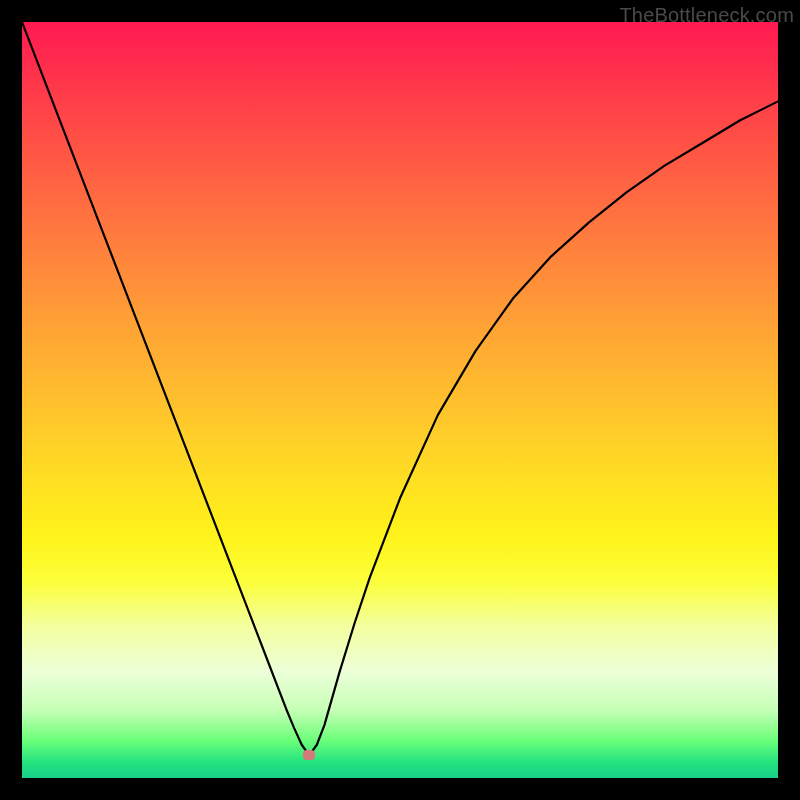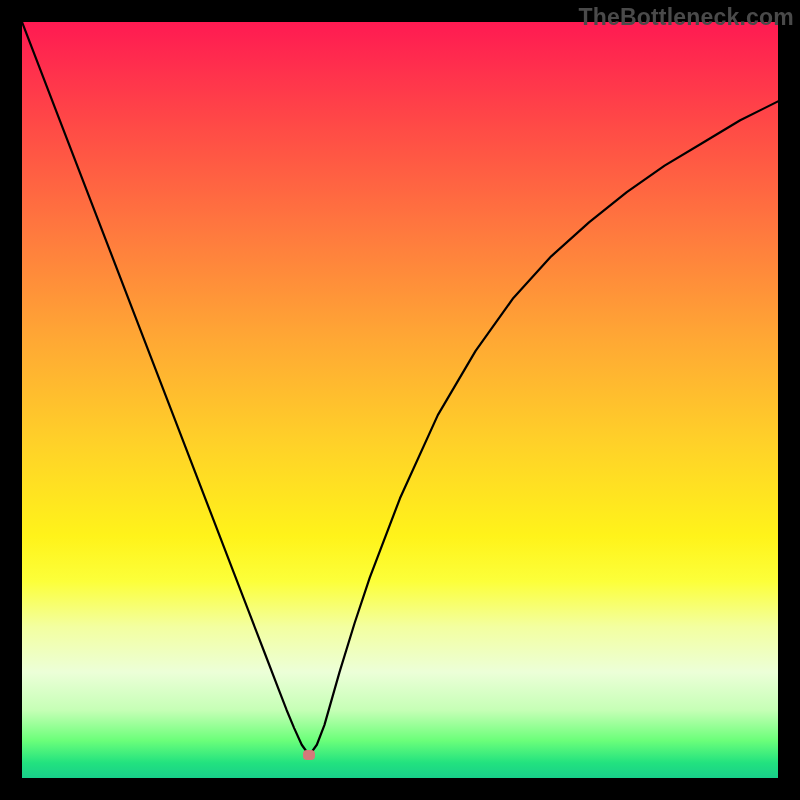--- a/index.html
+++ b/index.html
@@ -11,22 +11,22 @@
     top: 0; left: 0;
     width: 800px; height: 800px;
     background: #000;
   }
 
   .watermark {
     position: absolute;
     top: 4px;
     right: 6px;
     color: #4a4a4a;
-    font-size: 23px;
-    font-weight: 700;
+    font-size: 20px;
+    font-weight: 400;
     letter-spacing: 0.2px;
     z-index: 5;
   }
 
   .plot {
     position: absolute;
     left: 22px;
     top: 22px;
     width: 756px;
     height: 756px;

